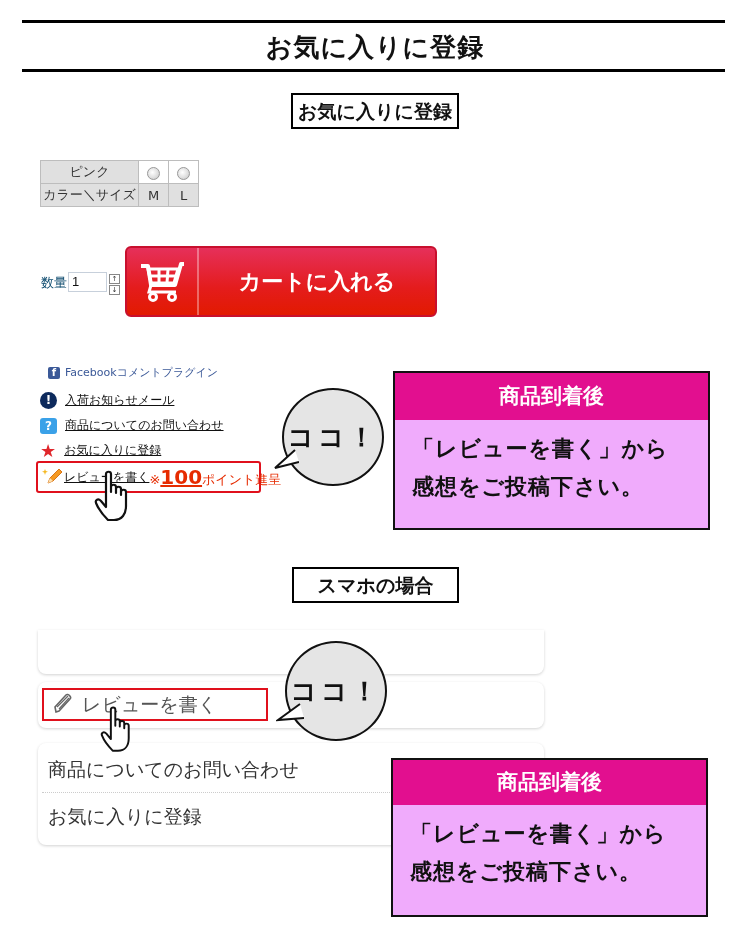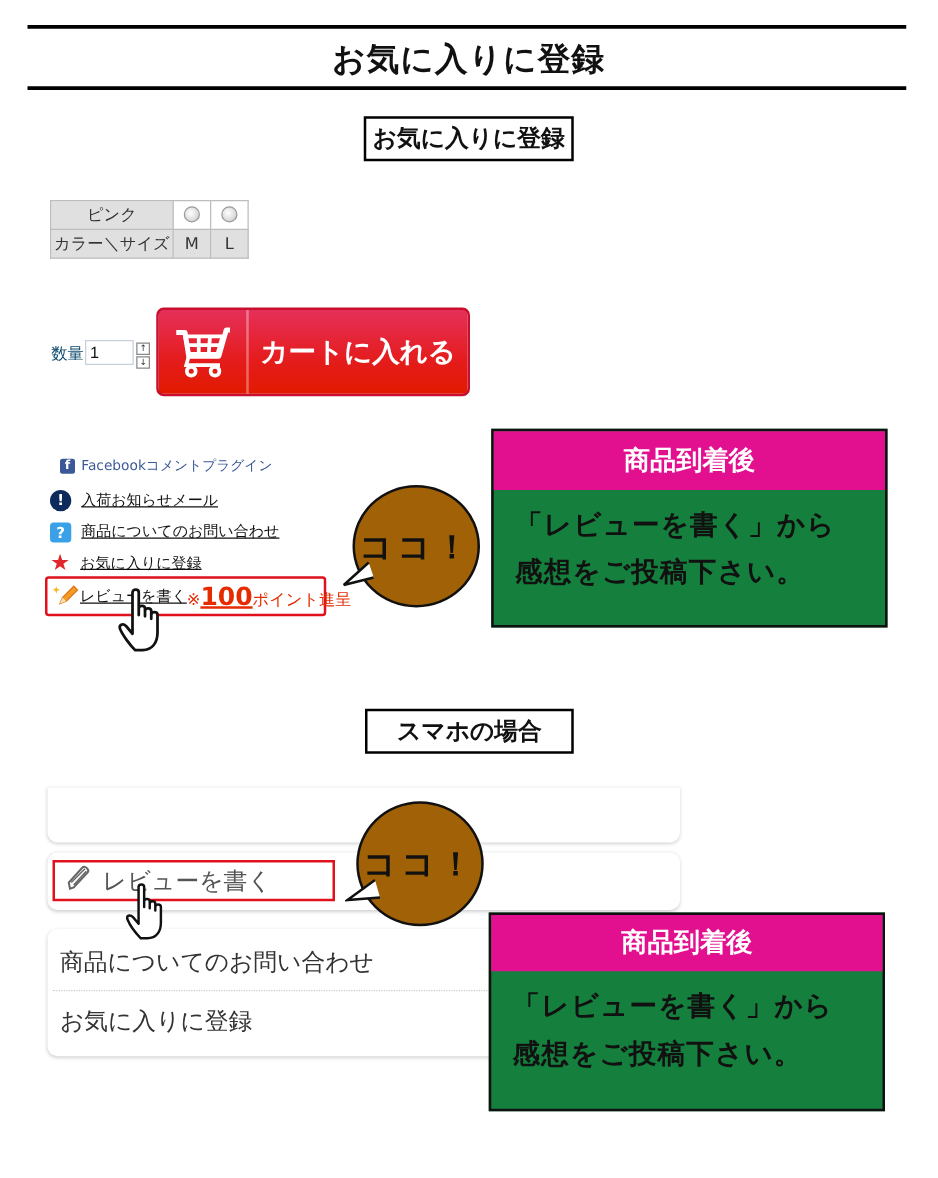--- a/index.html
+++ b/index.html
@@ -10,41 +10,41 @@
   .section-label{position:absolute;border:2px solid #000;font-weight:bold;font-size:19px;text-align:center;line-height:32px;height:32px;background:#fff;}
   
   table.variants{position:absolute;left:40px;top:160px;border-collapse:collapse;font-size:13px;color:#333;}
   table.variants td{border:1px solid #bdbdbd;height:22px;text-align:center;padding:0;}
   table.variants td.hd{background:#e0e0e0;}
   .radio{display:inline-block;width:11px;height:11px;border-radius:50%;border:1px solid #9a9a9a;background:radial-gradient(circle at 40% 40%,#fff 0,#ddd 60%,#bbb 100%);vertical-align:middle;}
   .qty-label{position:absolute;left:41px;top:274px;font-size:13px;color:#0c4a6e;}
   .qty-input{position:absolute;left:68px;top:272px;width:34px;height:18px;border:1px solid #c7d0db;font-size:13px;padding:0 0 0 3px;line-height:18px;box-sizing:content-box;font-family:"Liberation Sans",sans-serif;}
   .stepper{position:absolute;left:109px;top:274px;width:10px;height:18px;}
   .stepper span{display:block;width:9px;height:8px;border:1px solid #888;font-size:7px;line-height:8px;text-align:center;margin-bottom:1px;color:#333;}
-  .cart-btn{position:absolute;left:125px;top:246px;width:251px;height:71px;border:2px solid #c8102e;border-radius:6px;background:linear-gradient(#e6305a,#e41c1c 60%,#e21a00);box-sizing:border-box;display:flex;align-items:center;color:#fff;}
+  .cart-btn{position:absolute;left:125px;top:246px;width:312px;height:71px;border:2px solid #c8102e;border-radius:6px;background:linear-gradient(#e6305a,#e41c1c 60%,#e21a00);box-sizing:border-box;display:flex;align-items:center;color:#fff;}
   .cart-btn .icon-area{width:70px;height:100%;border-right:2px solid rgba(255,255,255,.35);display:flex;align-items:center;justify-content:center;}
   .cart-btn .lbl{flex:1;text-align:center;font-size:22px;font-weight:bold;}
   
   .pc-links{position:absolute;left:40px;top:363px;font-size:12px;}
   .fb{position:absolute;left:8px;top:2px;font-size:11px;color:#3b5998;white-space:nowrap;display:flex;align-items:center;gap:5px;}
   .fb .f{width:12px;height:12px;background:#3b5998;color:#fff;font-weight:bold;font-size:10px;line-height:12px;text-align:center;border-radius:2px;}
   .link-row{position:absolute;left:0;display:flex;align-items:center;gap:8px;white-space:nowrap;}
   .link-row a{color:#111;text-decoration:underline;font-size:12px;}
   .circle-icon{width:17px;height:17px;border-radius:50%;background:#0d2a5c;color:#fff;font-weight:bold;font-size:12px;line-height:17px;text-align:center;}
   .q-icon{width:17px;height:16px;border-radius:3px;background:#3aa1e8;color:#fff;font-weight:bold;font-size:12px;line-height:16px;text-align:center;}
   .star{color:#e0262b;font-size:18px;line-height:17px;}
   .review-pc{position:absolute;left:36px;top:461px;width:225px;height:32px;border:2px solid #e0101c;border-radius:3px;box-sizing:border-box;display:flex;align-items:center;padding-left:4px;white-space:nowrap;font-size:12px;}
   .review-pc a{color:#111;text-decoration:underline;}
   .review-pc .pts{color:#e62b00;font-size:13px;}
   .review-pc .pts b{font-size:20px;text-decoration:underline;}
   
-  .bubble{position:absolute;border:2px solid #111;border-radius:50%;background:#a16207;display:flex;align-items:center;justify-content:center;font-weight:bold;font-size:26px;letter-spacing:4px;}
+  .bubble{position:absolute;border:2px solid #111;border-radius:50%;background:#e5e5e5;display:flex;align-items:center;justify-content:center;font-weight:bold;font-size:26px;letter-spacing:4px;}
   .tail{position:absolute;}
   
-  .info{position:absolute;border:2px solid #111;background:#15803d;box-sizing:border-box;}
+  .info{position:absolute;border:2px solid #111;background:#f0abfc;box-sizing:border-box;margin-top:28px;}
   .info .head{background:#e20f8f;color:#fff;text-align:center;font-weight:bold;font-size:21px;}
   .info .body{font-weight:bold;font-size:22px;line-height:38px;padding-left:17px;padding-top:10px;letter-spacing:1px;}
   
   .sp-card{position:absolute;left:38px;background:#fff;border-radius:8px;box-shadow:0 1px 3px rgba(0,0,0,.18);}
   .sp-row{position:absolute;left:48px;font-size:19px;color:#333;}
   .sp-review{position:absolute;left:42px;top:688px;width:226px;height:33px;border:2px solid #e0101c;box-sizing:border-box;display:flex;align-items:center;padding-left:8px;gap:8px;font-size:19px;color:#555;}
   .hand{position:absolute;}
 </style>
 </head>
 <body>

